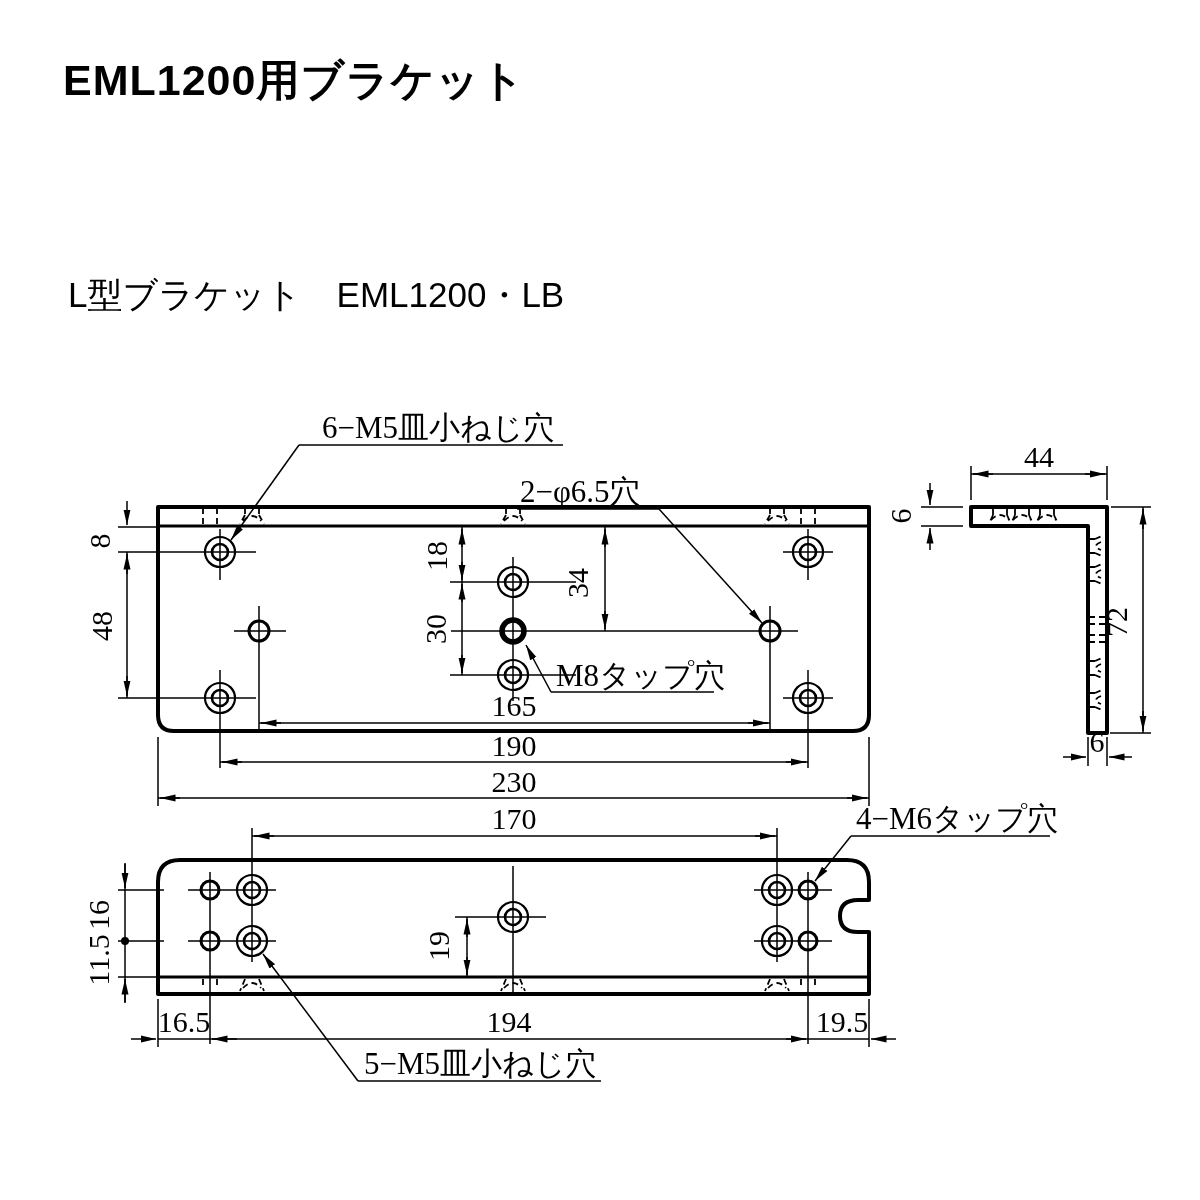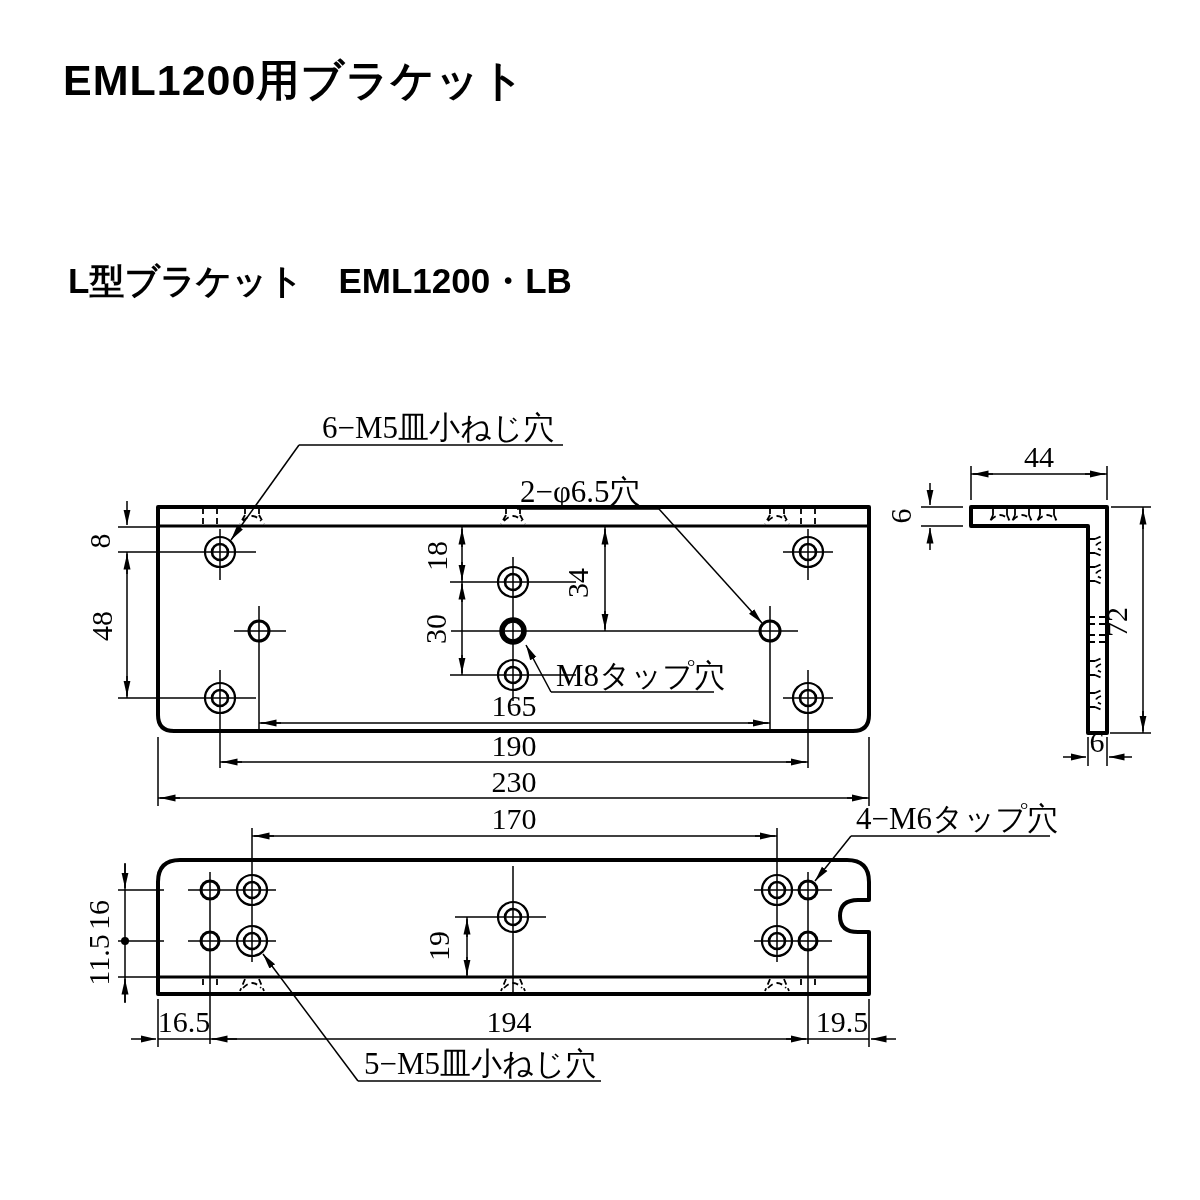--- a/index.html
+++ b/index.html
@@ -1,20 +1,20 @@
 <!DOCTYPE html>
 <html><head>
 <meta charset="utf-8">
 <style>
   html,body{margin:0;padding:0;background:#ffffff;}
   .sheet{position:relative;width:1200px;height:1200px;background:#fff;overflow:hidden;
          font-family:"Liberation Sans", sans-serif;}
   .title{position:absolute;left:63px;top:52px;font-size:43px;font-weight:bold;color:#000;
          letter-spacing:1px;}
-  .subtitle{position:absolute;left:68px;top:258px;font-size:35px;font-weight:bold;color:#000;}
+  .subtitle{position:absolute;left:68px;top:272px;font-size:35px;font-weight:normal;color:#000;}
   svg{position:absolute;left:0;top:0;}
   .outline{stroke:#000;stroke-width:4;fill:none;stroke-linejoin:round;}
   .bend{stroke:#000;stroke-width:3.2;fill:none;}
   .thin{stroke:#000;stroke-width:1.5;fill:none;}
   .dim{stroke:#000;stroke-width:1.5;fill:none;}
   .circ{stroke:#000;stroke-width:2.2;fill:none;}
   .circ-in{stroke:#000;stroke-width:2.6;fill:none;}
   .circ-m6{stroke:#000;stroke-width:3;fill:none;}
   .circ-m8{stroke:#000;stroke-width:5.5;fill:none;}
   .hid{stroke:#000;stroke-width:1.8;fill:none;stroke-dasharray:6 4;}

